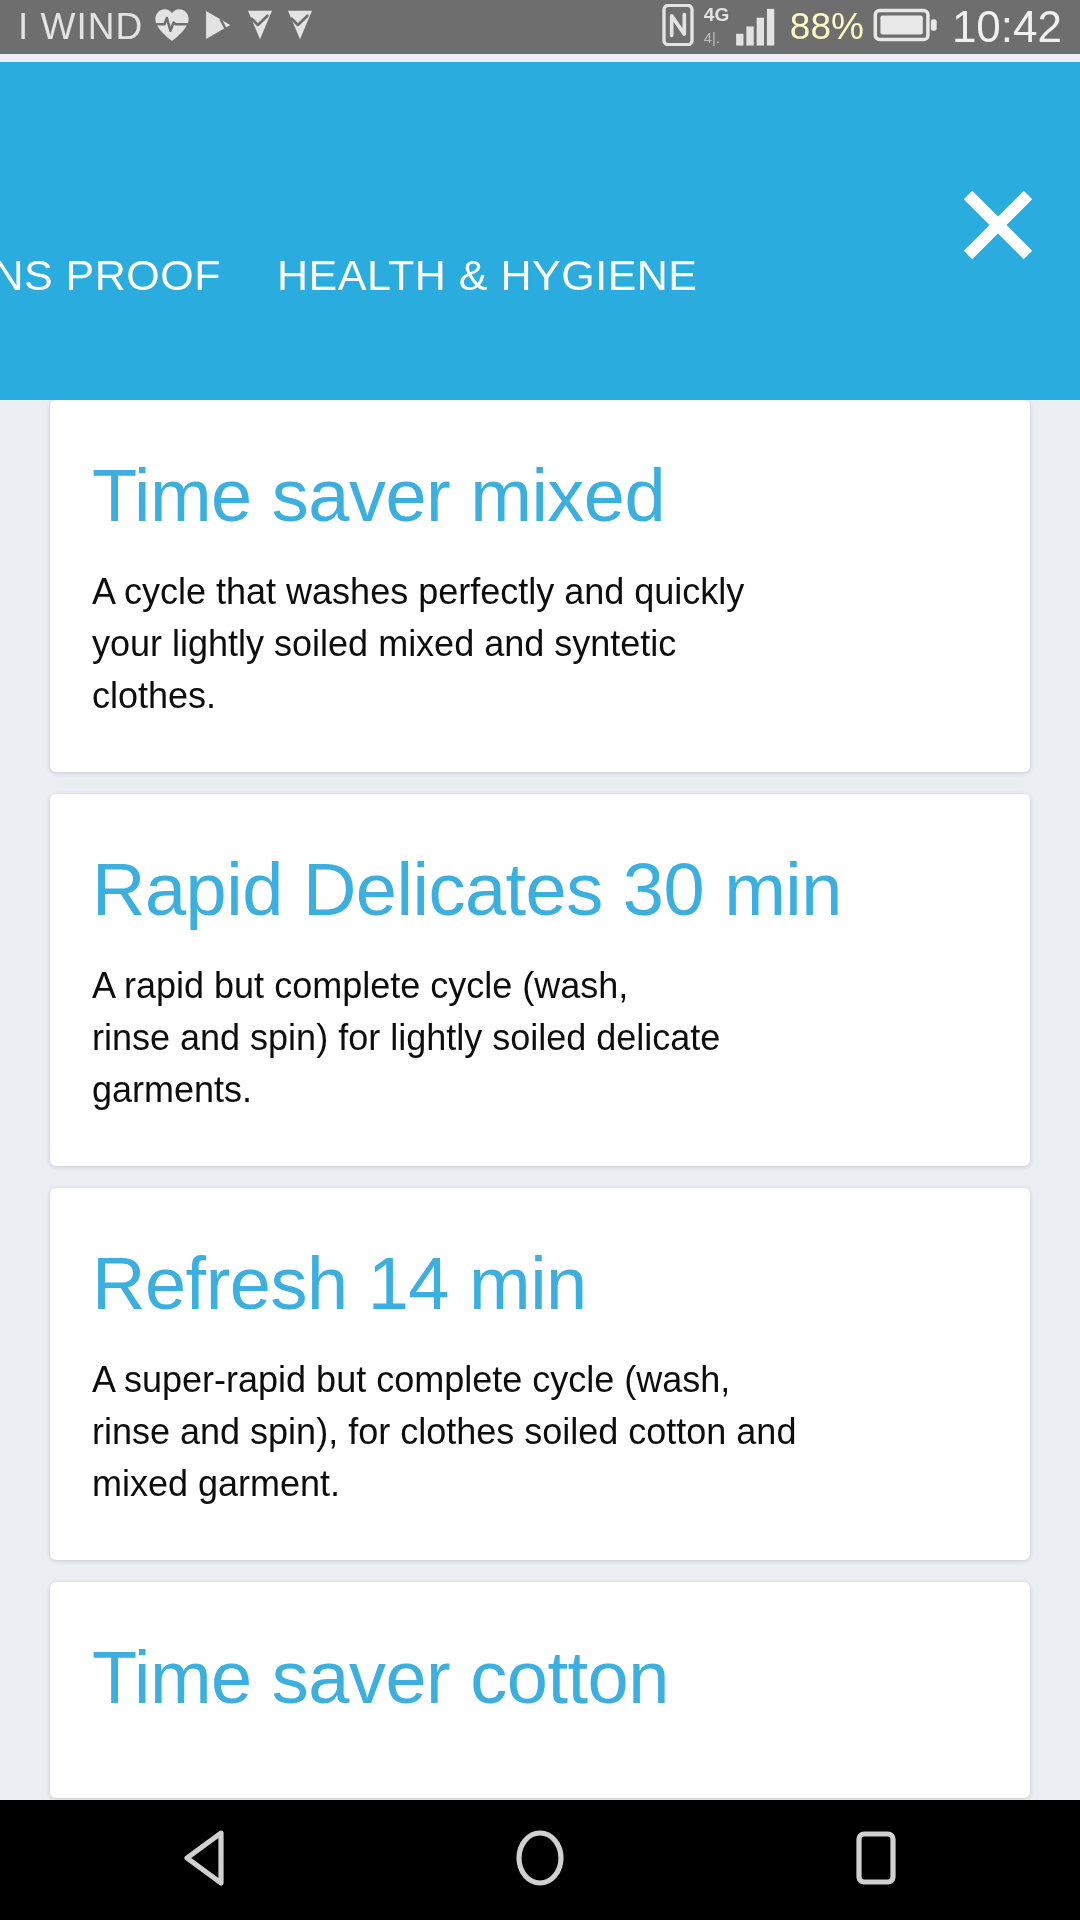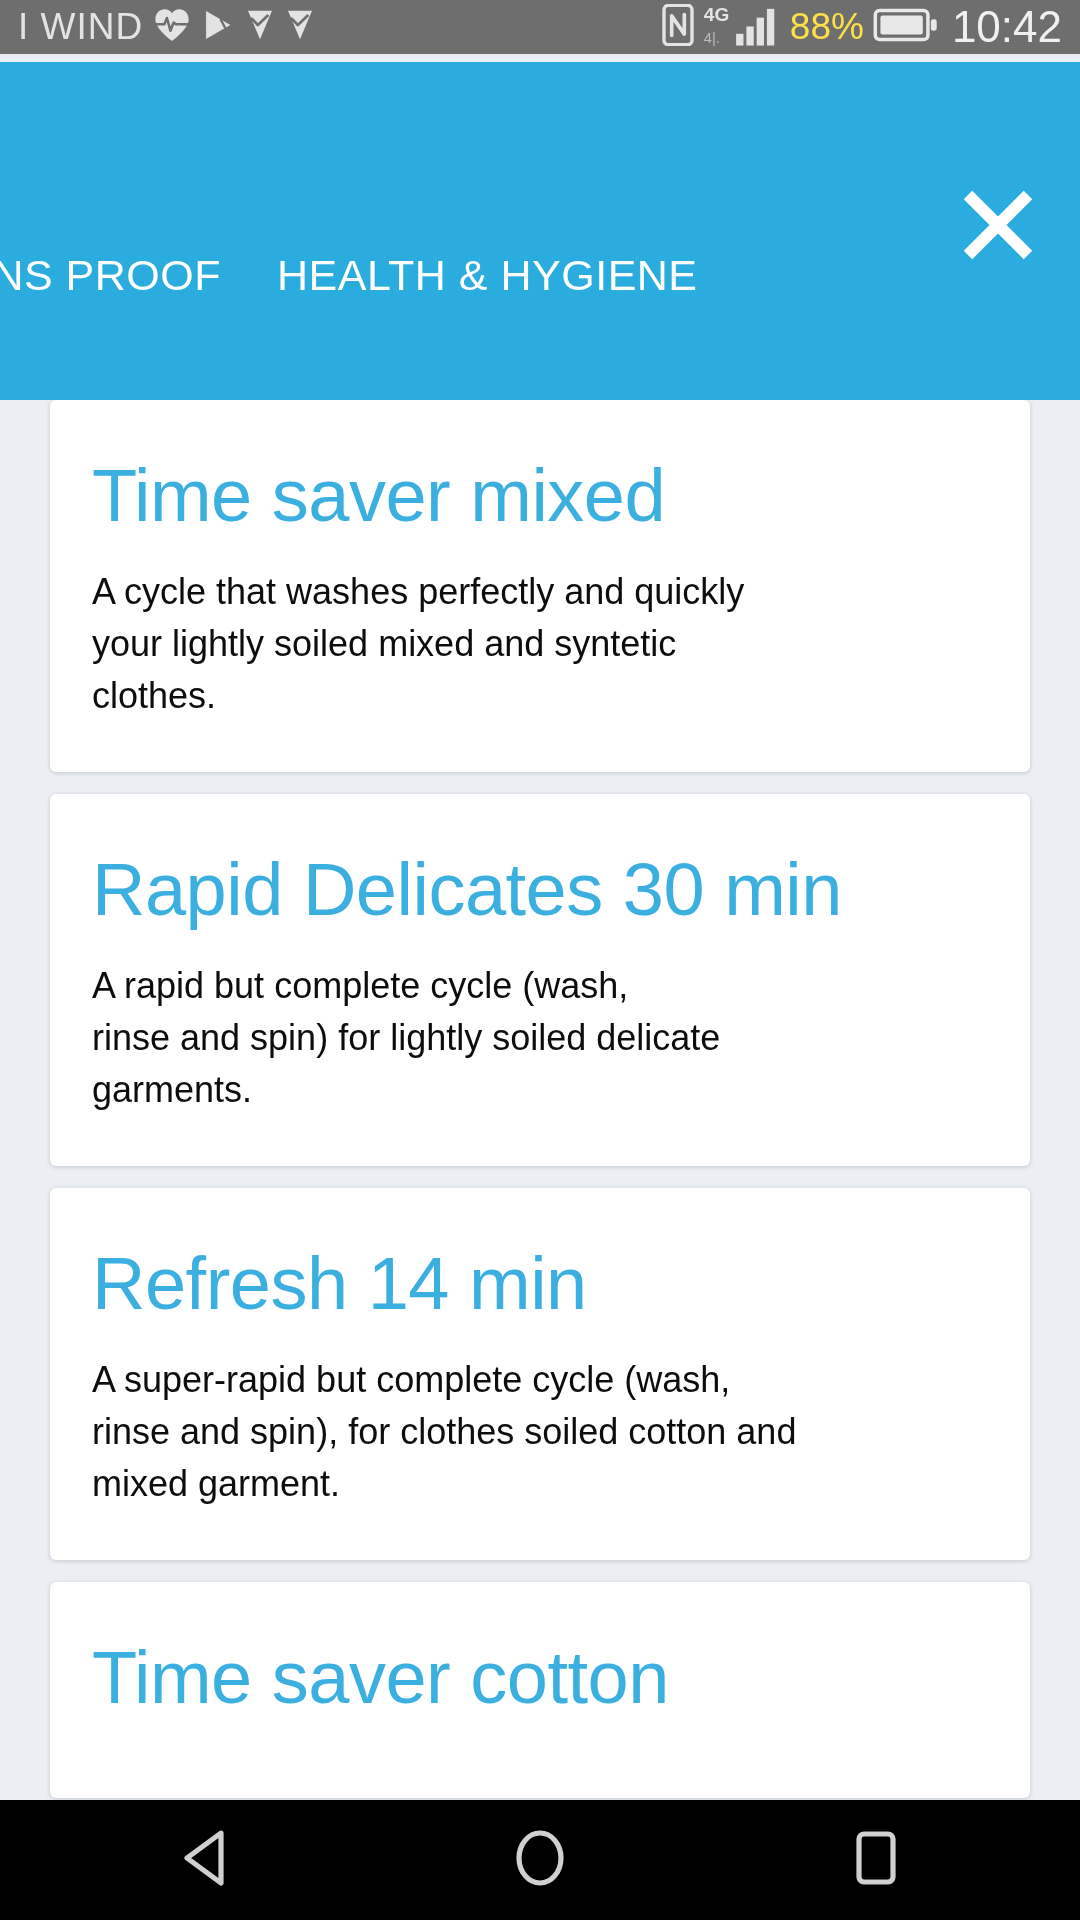--- a/index.html
+++ b/index.html
@@ -30,21 +30,21 @@
   #status-left { display:flex; align-items:center; gap:10px; }
   #status-right { display:flex; align-items:center; gap:9px; margin-left:auto;padding-left:24px; }
 
   .carrier {
     font-size:37px; letter-spacing:1px;
     color:#e3e3e3; font-weight:400;
     white-space:nowrap;
   }
   .sb-icon { display:block; }
   .sb-text {
-    font-size:37px; color:#fde047; white-space:nowrap;
+    font-size:37px; color:#fef9c3; white-space:nowrap;
   }
   .clock { font-size:44px; color:#f0f0f0; white-space:nowrap; margin-left:4px; }
 
   
   #header {
     position:absolute; top:62px; left:0;
     width:1080px; height:338px;
     background:#2bacdf;
     overflow:hidden;
   }

